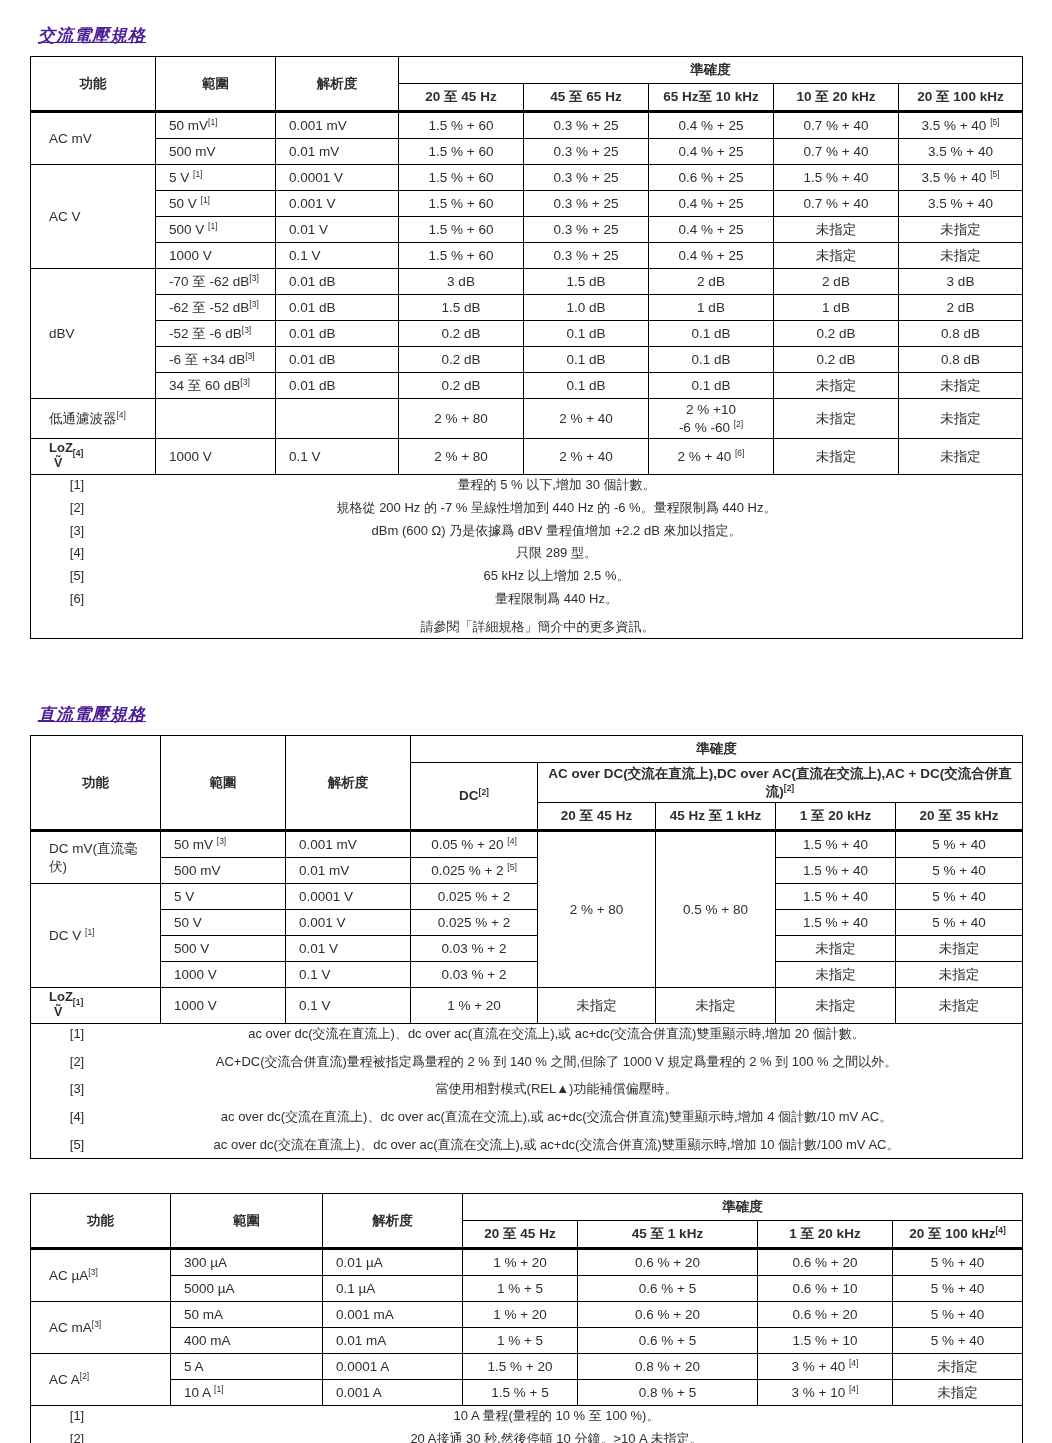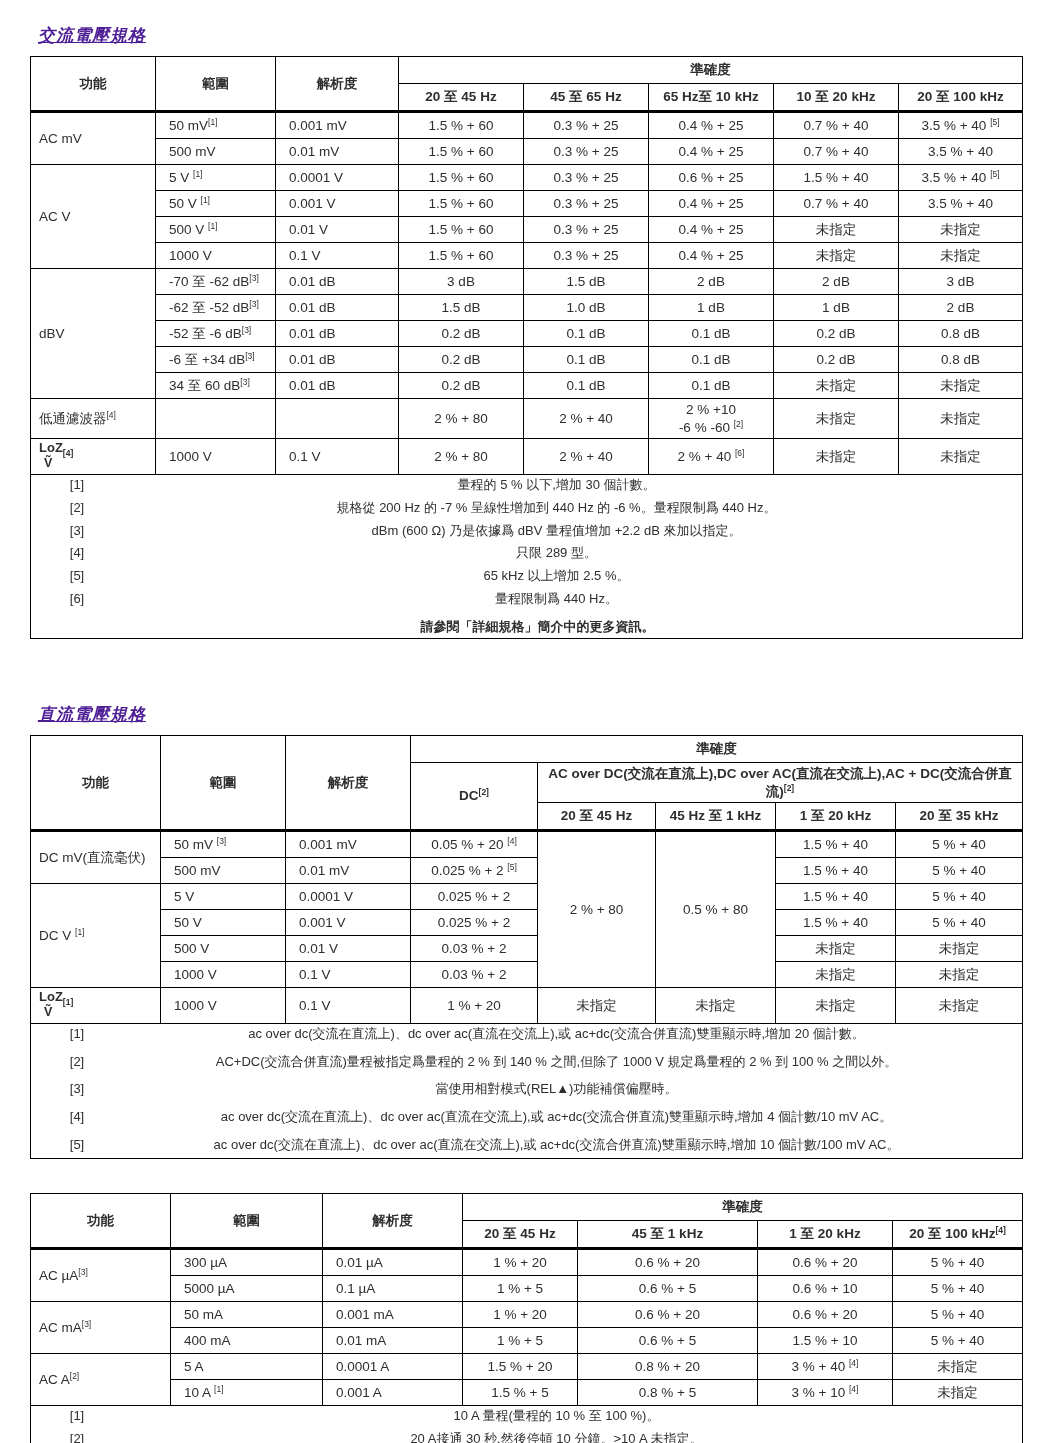--- a/index.html
+++ b/index.html
@@ -9,32 +9,32 @@
              text-decoration:underline;margin:0 0 9px 8px;letter-spacing:1px;}
   .sec{margin-bottom:34px;}
   .sec + .sec{margin-top:36px;}
   table.spec{border-collapse:collapse;table-layout:fixed;width:992px;border:1.5px solid #000;}
   table.spec th,table.spec td{border:1px solid #000;font-size:13.5px;padding:2px 5px;
       vertical-align:middle;color:#2e2e2e;line-height:1.3;word-wrap:break-word;}
   table.spec thead th{font-weight:bold;text-align:center;height:22px;}
   table.spec tbody tr.first-body td{border-top:3.5px solid #000;}
   table.spec td{text-align:center;height:21px;}
   table.spec td.l{text-align:left;padding-left:13px;}
-  table.spec td.fn{text-align:left;padding-left:8px;}
+  table.spec td.fn{text-align:left;padding-left:18px;}
   sup{font-size:8.5px;line-height:0;vertical-align:super;}
   .loz{display:inline-block;text-align:left;font-weight:bold;line-height:1.0;font-size:13px;}
   .loz .loz-top sub{font-size:8.5px;font-weight:bold;vertical-align:sub;}
   .loz .loz-v{display:block;margin-left:5px;position:relative;font-size:12.5px;}
   td.notes-cell{padding:5px 10px 9px 10px;text-align:left;height:auto;}
   .note{display:flex;margin:0 0 6px 22px;font-size:13px;}
   .note.wide{margin-bottom:11px;}
   .note:last-of-type{margin-bottom:2px;}
   .nid{width:38px;flex:0 0 38px;}
   .ntext{flex:1;}
-  .nfooter{margin:11px 0 0 22px;font-size:13px;font-weight:bold;}
+  .nfooter{margin:11px 0 0 22px;font-size:13px;}
 </style>
 </head>
 <body>
 
 <div class="page">
 
   <div class="sec">
     <h2 class="sec-title">交流電壓規格</h2>
     <table class="spec" id="t0">
       <colgroup>

